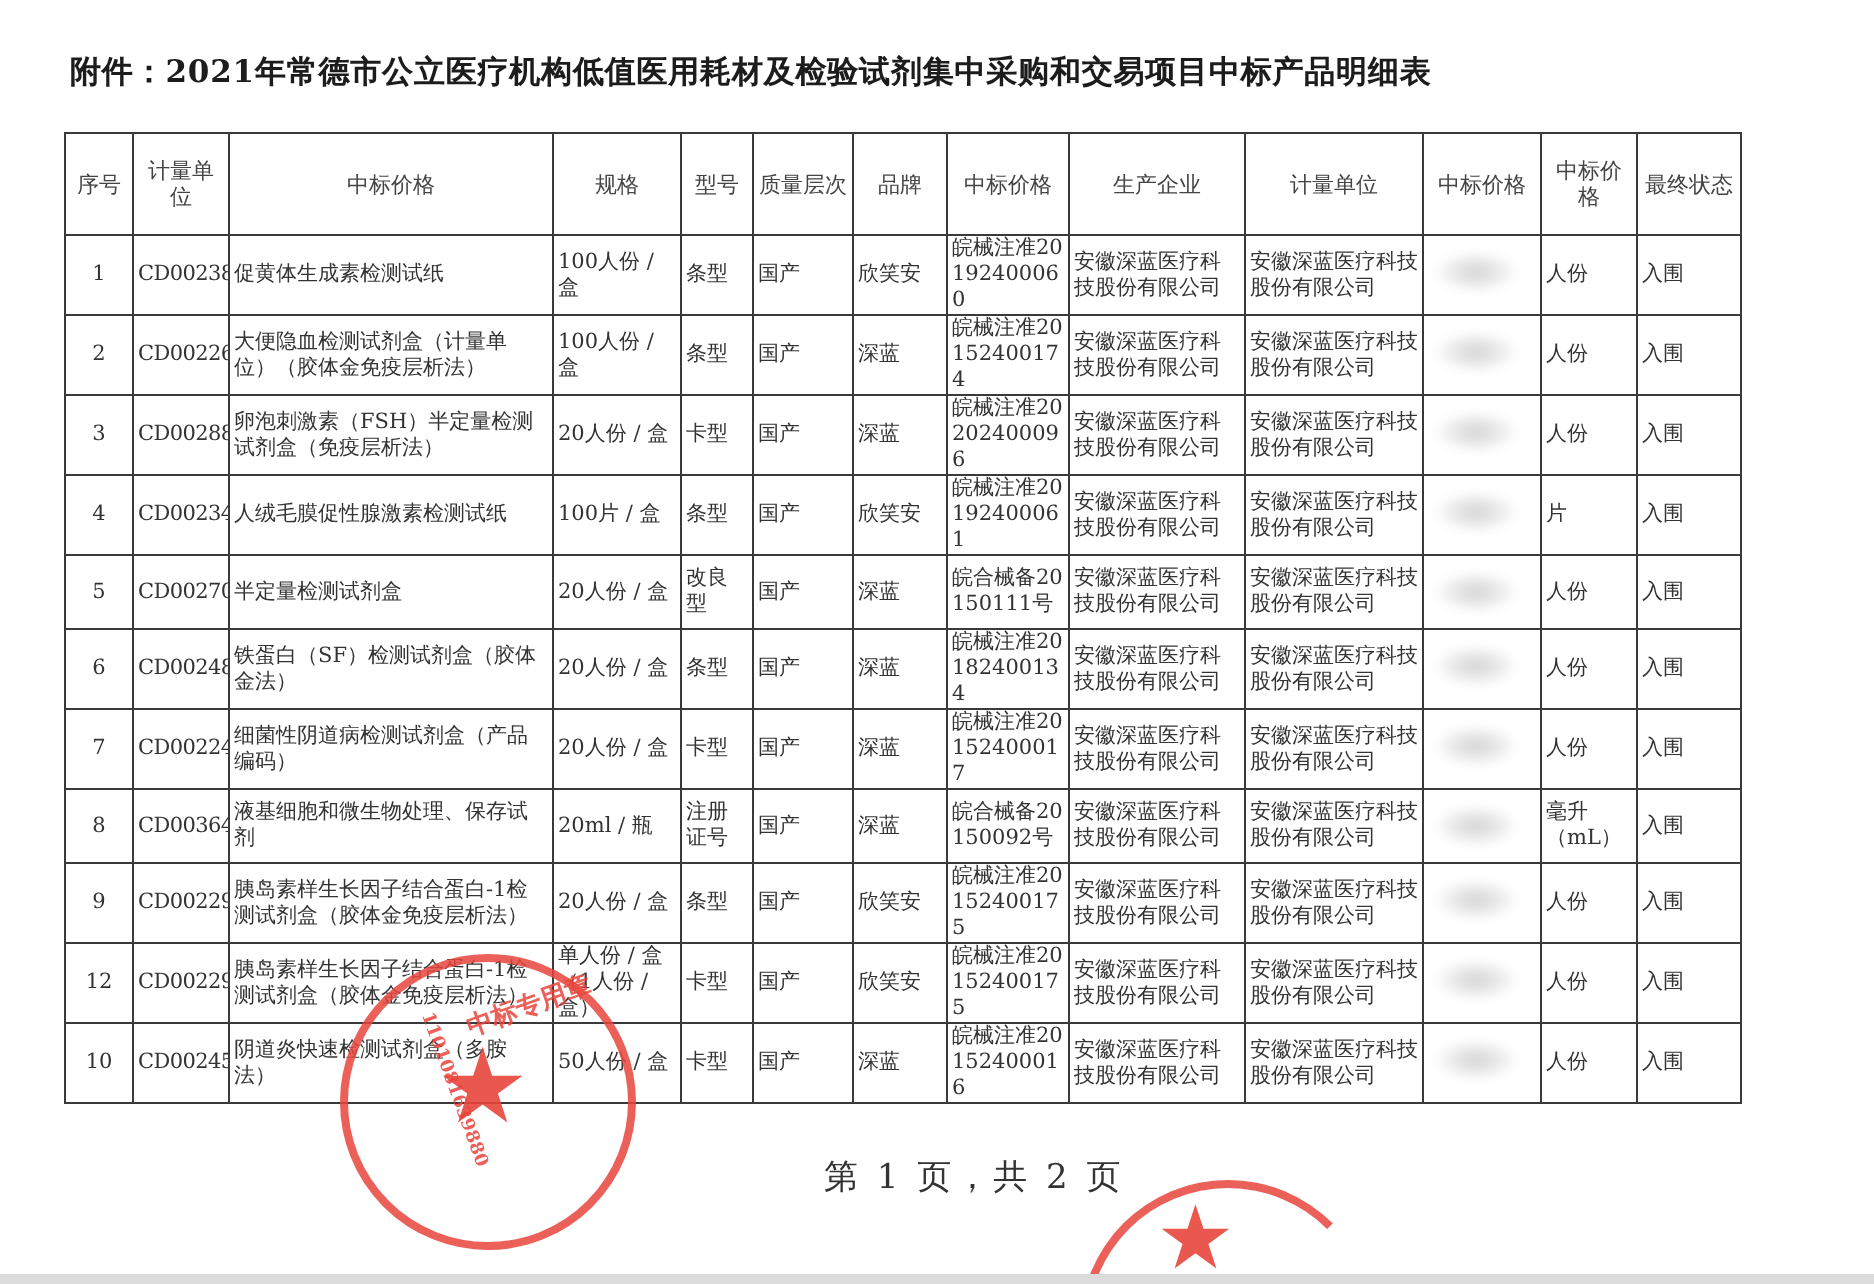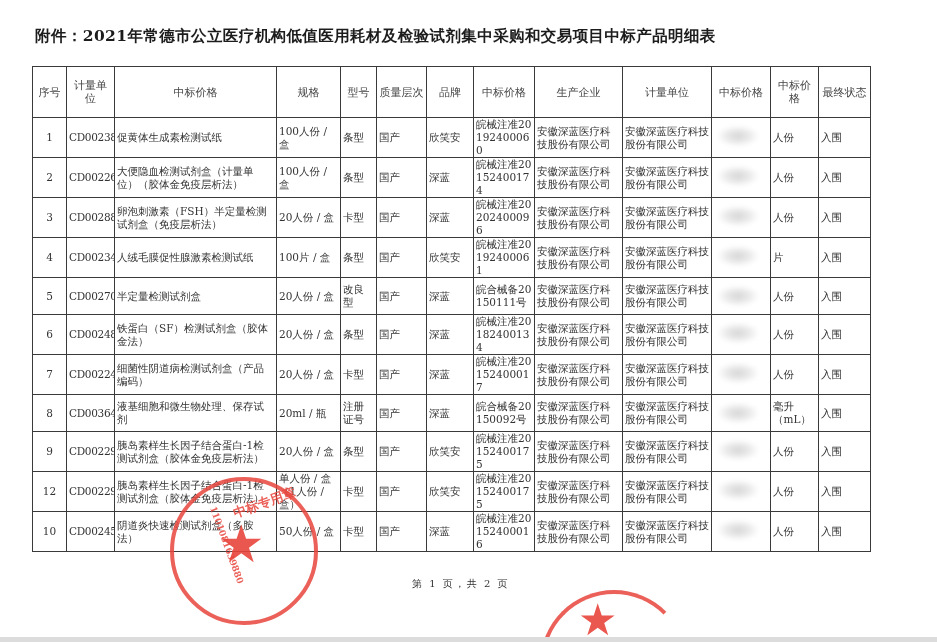--- a/index.html
+++ b/index.html
@@ -33,21 +33,21 @@
   td.code { font-size:10px; letter-spacing:-0.3px; padding:0 1px; }
   td.reg { font-size:10px; line-height:12px; vertical-align:top; padding-top:1px; word-break:break-all; }
   td.price { position:relative; }
   .blur {
     position:absolute; left:6px; top:8px; width:40px; height:20px;
     background:radial-gradient(ellipse at center, #d5d5d5 0%, #ececec 45%, rgba(255,255,255,0) 75%);
     filter:blur(2px);
   }
   .pager {
     position:absolute; left:412px; top:577px;
-    font-size:10px; color:#333; letter-spacing:2px; white-space:nowrap;
+    font-size:17px; color:#333; letter-spacing:2px; white-space:nowrap;
   }
   .seal {
     position:absolute; border:4px solid #e8453c; border-radius:50%;
     opacity:0.85; pointer-events:none;
   }
   .seal1 { left:170px; top:477px; width:140px; height:140px; }
   .seal2 { left:540px; top:590px; width:140px; height:140px; border-right-color:transparent; }
   .star {
     position:absolute; color:#e8453c; opacity:0.9; pointer-events:none; line-height:1;
   }

